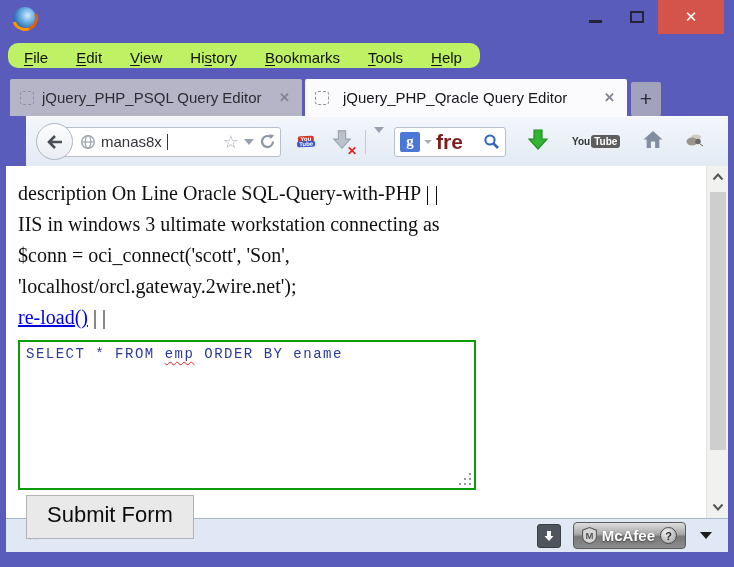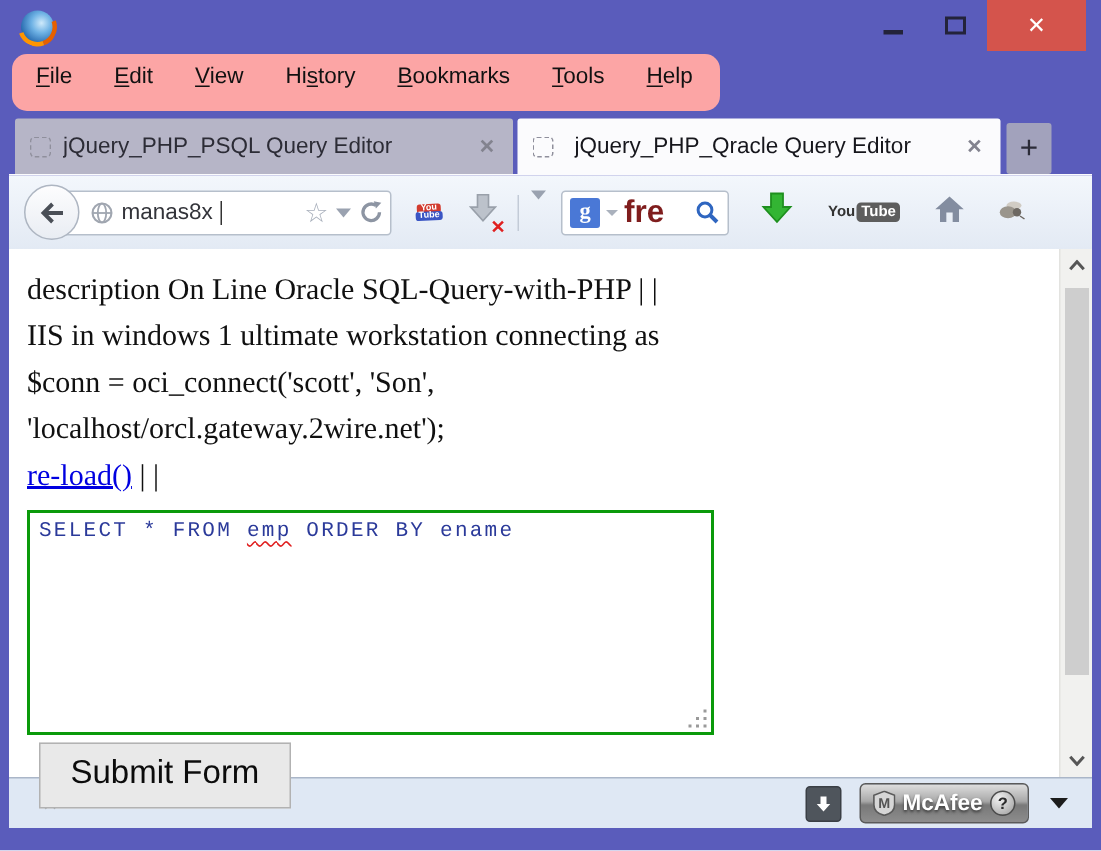--- a/index.html
+++ b/index.html
@@ -19,40 +19,40 @@
   .title-text { margin-left:10px; font-size:17px; color:#17172b; white-space:nowrap; }
   .win-controls { margin-left:auto; display:flex; align-items:flex-start; height:36px; }
   .win-btn { width:42px; height:34px; display:flex; align-items:center; justify-content:center; }
   .glyph-min { width:13px; height:3px; background:#23233a; margin-top:8px; }
   .glyph-max { width:14px; height:12px; border:2px solid #23233a; }
   .win-close { width:66px; height:34px; background:#d4544c; color:#fff; font-size:15px;
     display:flex; align-items:center; justify-content:center; margin-right:4px; }
 
   
   .menubar { height:38px; display:flex; align-items:center; }
-  .menu-pill { display:inline-flex; gap:28px; background:#fca5a5; border-radius:10px;
-    padding:6px 18px 15px 16px; margin-left:2px; font-size:15px; color:#111;text-align:right; }
+  .menu-pill { display:inline-flex; gap:28px; background:#bef264; border-radius:10px;
+    padding:6px 18px 2px 16px; margin-left:2px; font-size:15px; color:#111;text-align:right; }
   .menu-item { cursor:default; white-space:nowrap; }
   .menu-item u { text-underline-offset:2px; }
 
   
   .tabstrip { height:42px; display:flex; align-items:flex-end; }
   .tab { height:37px; display:flex; align-items:center; padding:0 10px; gap:8px;
     font-size:15px; border-radius:2px 2px 0 0; }
-  .tab.inactive { background:#b6b5c7; color:#2c2c36; width:332px; margin-left:4px; }
+  .tab.inactive { background:#b6b5c7; color:#2c2c36; width:292px; margin-left:4px; }
   .tab.active { background:#fbfbfd; color:#16161c; width:322px; margin-left:3px;gap:14px; }
   .favicon-placeholder { width:14px; height:14px; border:1px dashed #8f8f9c; border-radius:3px; flex:0 0 auto; }
   .tab-title { flex:1; overflow:hidden; white-space:nowrap; }
   .tab-close { color:#83838f; font-size:13px; font-weight:bold; padding:0 2px; }
   .newtab-btn { width:30px; height:34px; margin-left:4px; background:#a2a2bc; border-radius:2px;
     color:#2b2b38; font-size:21px; display:flex; align-items:center; justify-content:center; }
 
   
   .navbar { height:50px; background:linear-gradient(180deg,#f3f7fc 0%,#e3eaf4 100%);
-    border-top:1px solid #fbfbfd; display:flex; align-items:center; padding:0 10px; }
+    border-top:1px solid #fbfbfd; display:flex; align-items:center; padding:0 10px;margin-left:20px; }
   .back-btn { width:37px; height:37px; border-radius:50%; border:1px solid #aeb6c2;
     background:linear-gradient(180deg,#fdfdfe,#e9edf3); display:flex; align-items:center;
     justify-content:center; z-index:2; flex:0 0 auto; }
   .urlbar { height:30px; flex:0 0 222px; margin-left:-14px; background:#fff;
     border:1px solid #b6bfcb; border-radius:3px; display:flex; align-items:center;
     padding-left:20px; padding-right:4px; gap:5px; }
   .url-text { font-size:15px; color:#33343a; }
   .text-caret { width:1px; height:16px; background:#333; }
   .url-spacer { flex:1; }
   .star-glyph { color:#a9b0bc; font-size:18px; line-height:1; }
@@ -238,21 +238,21 @@
           <ellipse cx="8" cy="9.5" rx="5.5" ry="4" fill="#9a958c"></ellipse>
           <circle cx="14" cy="9.5" r="2.8" fill="#6d6862"></circle>
           <line x1="16" y1="12" x2="19" y2="14" stroke="#6d6862"></line>
         </svg>
     </div>
   </div>
 
   <div class="viewport">
     <div class="page">
       <div class="page-line">description On Line Oracle SQL-Query-with-PHP | |</div>
-      <div class="page-line">IIS in windows 1 ultimate workstation connecting as</div>
+      <div class="page-line">IIS in windows 3 ultimate workstation connecting as</div>
       <div class="page-line">$conn = oci_connect('scott', 'Son',</div>
       <div class="page-line">'localhost/orcl.gateway.2wire.net');</div>
       <div class="link-line"><a class="reload-link" href="#">re-load()</a><span> | |</span></div>
 
       <div class="query-box">
         <div class="query-line"><span>SELECT * FROM </span><span class="misspelled">emp</span><span> ORDER BY ename</span></div>
         <div class="grip"></div>
       </div>
 
       <button class="submit-btn">Submit Form</button>

